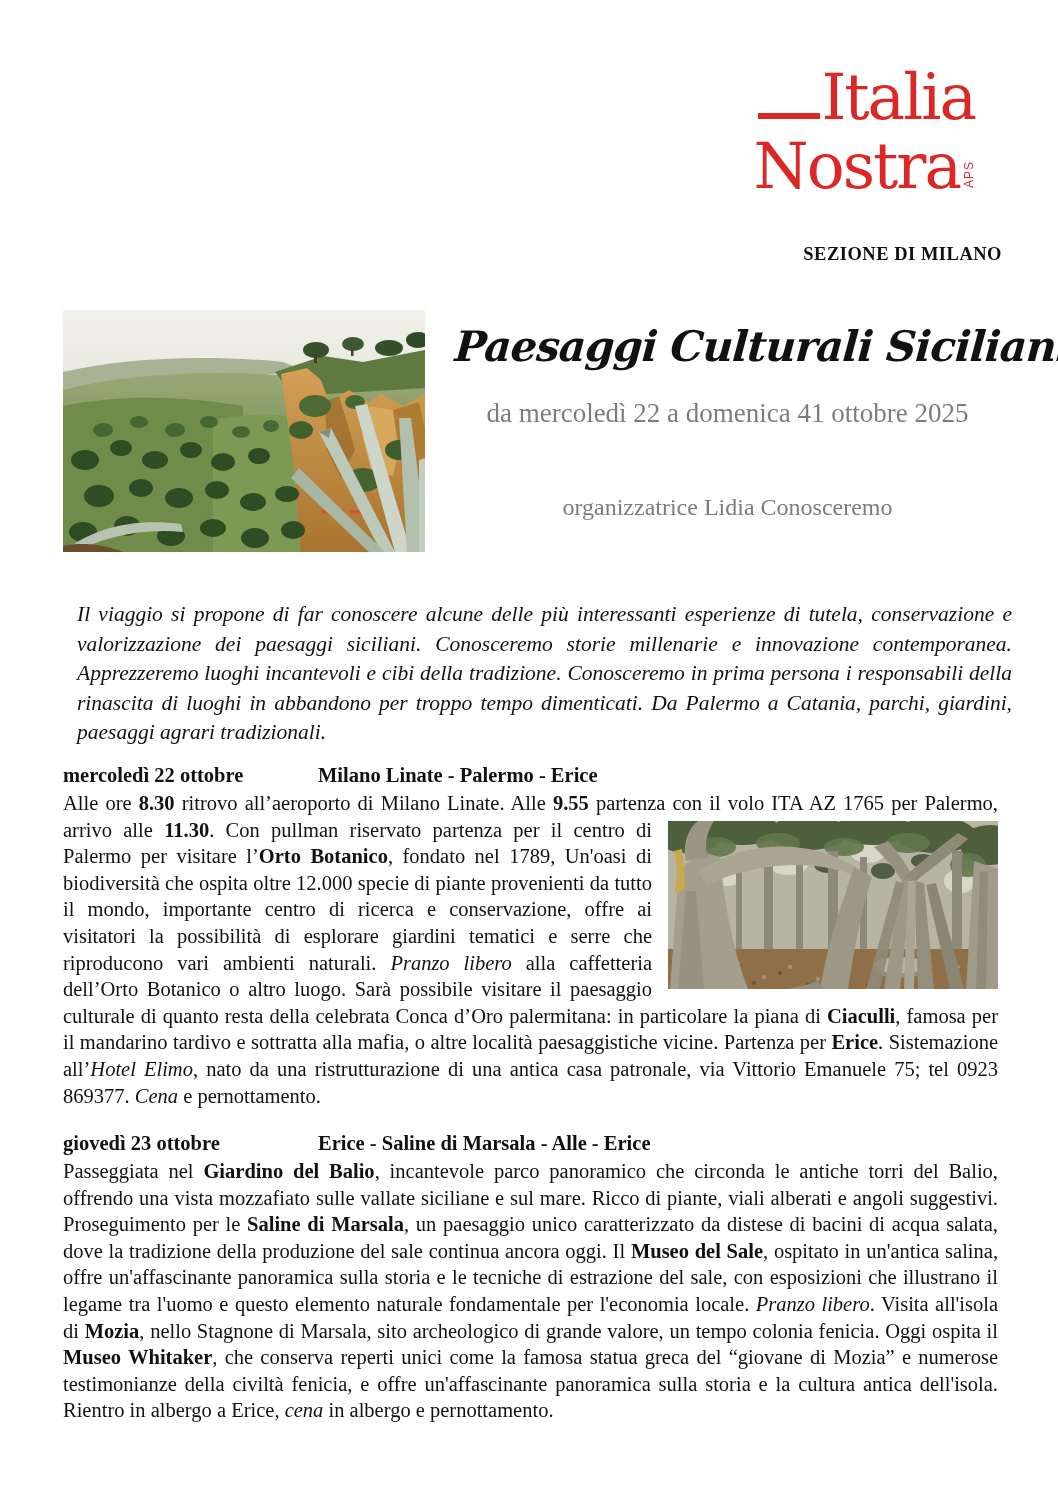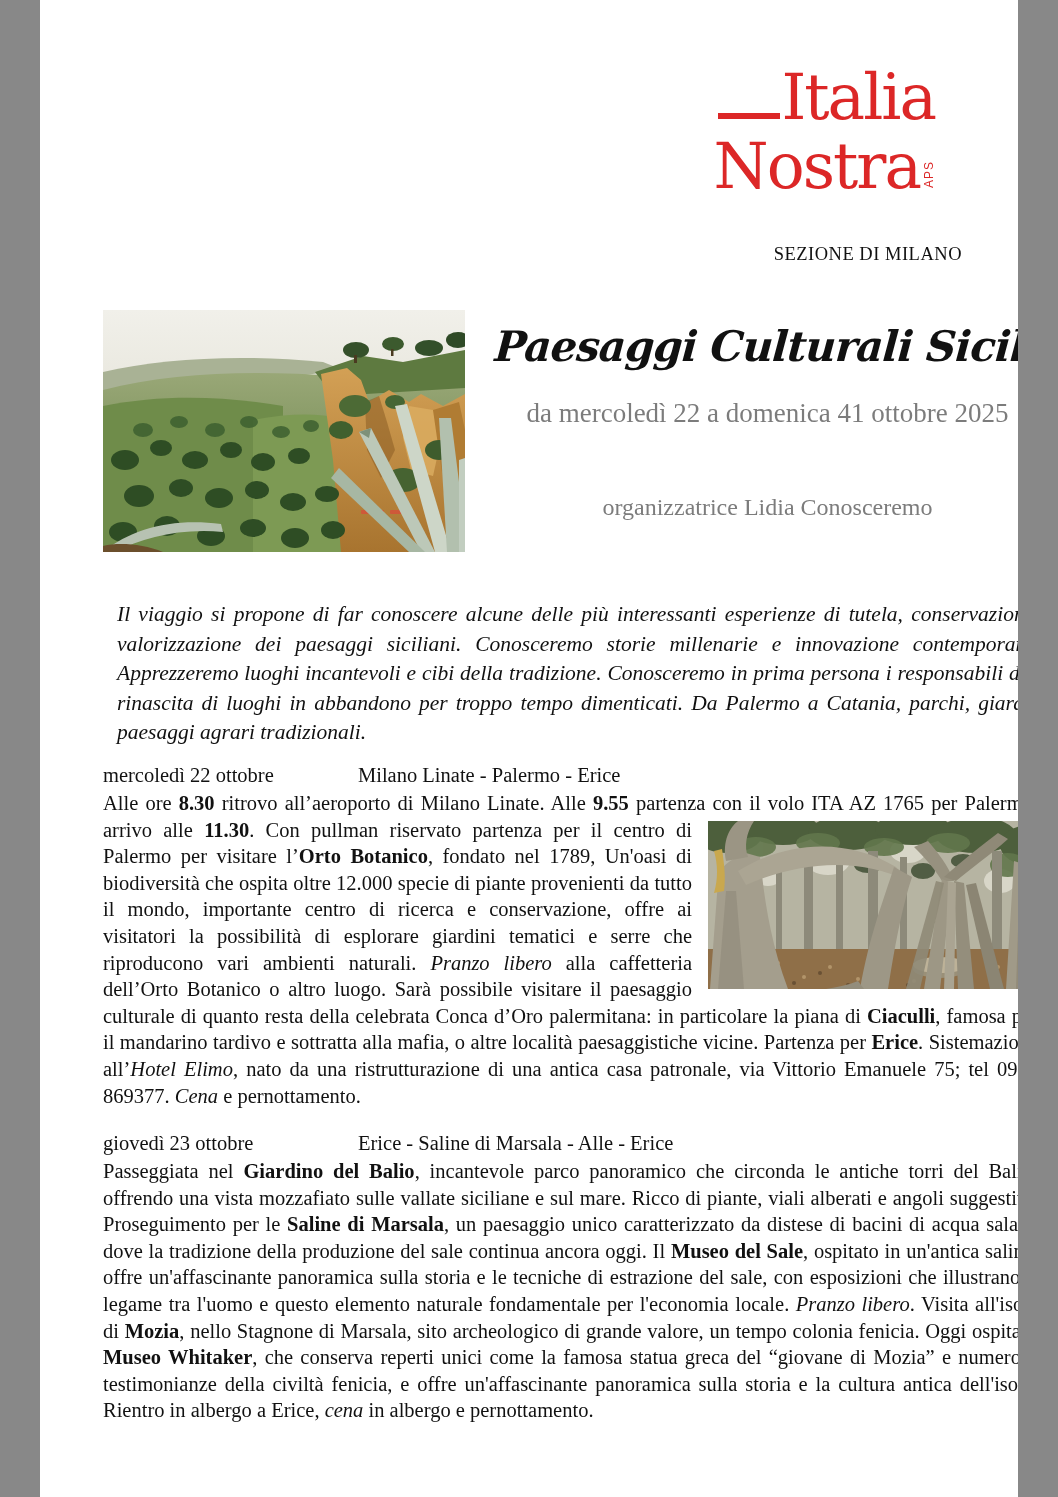--- a/index.html
+++ b/index.html
@@ -1,49 +1,49 @@
 <!DOCTYPE html>
 <html style="--brand: #dc2727;"><head>
 <meta charset="utf-8">
 <style>
   html,body{margin:0;padding:0;background:#888;}
   .page{
     position:relative;
-    width:978px;height:1497px;
+    width:1058px;height:1497px;
     margin:0 auto;
     background:#ffffff;
     font-family:"Liberation Serif", serif;
     color:#111;
     overflow:hidden;
   }
   
   .logo{position:absolute;top:66px;right:83px;text-align:right;line-height:1;}
   .logo .l1{position:relative;font-family:"DejaVu Serif", serif;font-size:63px;letter-spacing:-2px;color:var(--brand);white-space:nowrap;}
   .logo .l1 .bar{display:inline-block;width:62px;height:6px;background:var(--brand);vertical-align:baseline;margin-right:1px;}
   .logo .l2{position:relative;font-family:"DejaVu Serif", serif;font-size:63px;letter-spacing:-2px;color:var(--brand);white-space:nowrap;margin-top:6px;}
   .logo .aps{display:inline-block;font-size:12px;letter-spacing:1px;color:var(--brand);writing-mode:vertical-rl;transform:rotate(180deg);vertical-align:baseline;margin-left:3px;font-family:"Liberation Sans", sans-serif;}
   .assoc{position:absolute;top:214px;right:58px;font-size:17px;white-space:nowrap;}
-  .sezione{position:absolute;top:244px;right:56px;font-size:18.5px;letter-spacing:.5px;}
+  .sezione{position:absolute;top:244px;right:56px;font-size:18.5px;letter-spacing:.5px;font-weight:bold;}
   
   .hero-photo{position:absolute;left:63px;top:310px;width:362px;height:242px;overflow:hidden;}
   .title{position:absolute;left:455px;top:322px;width:545px;margin:0;text-align:center;
          font-family:"DejaVu Serif", serif;font-style:italic;font-weight:bold;
          font-size:42px;letter-spacing:-1px;white-space:nowrap;transform:skewX(-4deg);}
   .dates{position:absolute;left:455px;top:398px;width:545px;margin:0;text-align:center;
          font-size:27px;color:#7c7c7c;}
   .guide{position:absolute;left:455px;top:458px;width:545px;margin:0;text-align:center;
          font-size:24px;color:#7c7c7c;line-height:33px;}
   
   .intro{position:absolute;left:63px;top:586px;width:935px;margin:14px;
          font-style:italic;font-size:21.5px;line-height:29.5px;text-align:justify;}
   
   .day-block{position:absolute;left:63px;width:935px;}
   .day1{top:762px;}
   .day2{top:1130px;}
-  .day-head{margin:0 0 1px 0;font-size:20.5px;font-weight:normal;line-height:27px;}
+  .day-head{margin:0 0 1px 0;font-size:20.5px;font-weight:bold;line-height:27px;}
   .day-head .day-name{display:inline-block;width:255px;}
   .day-text{margin:0;font-size:20.5px;line-height:26.6px;text-align:justify;}
   .float-photo{float:right;width:330px;height:168px;margin:4px 0 6px 16px;overflow:hidden;display:block;}
   
   .day-text span.b{font-weight:bold;}
   .day-text span.i{font-style:italic;}
 </style>
 </head>
 <body>
 

